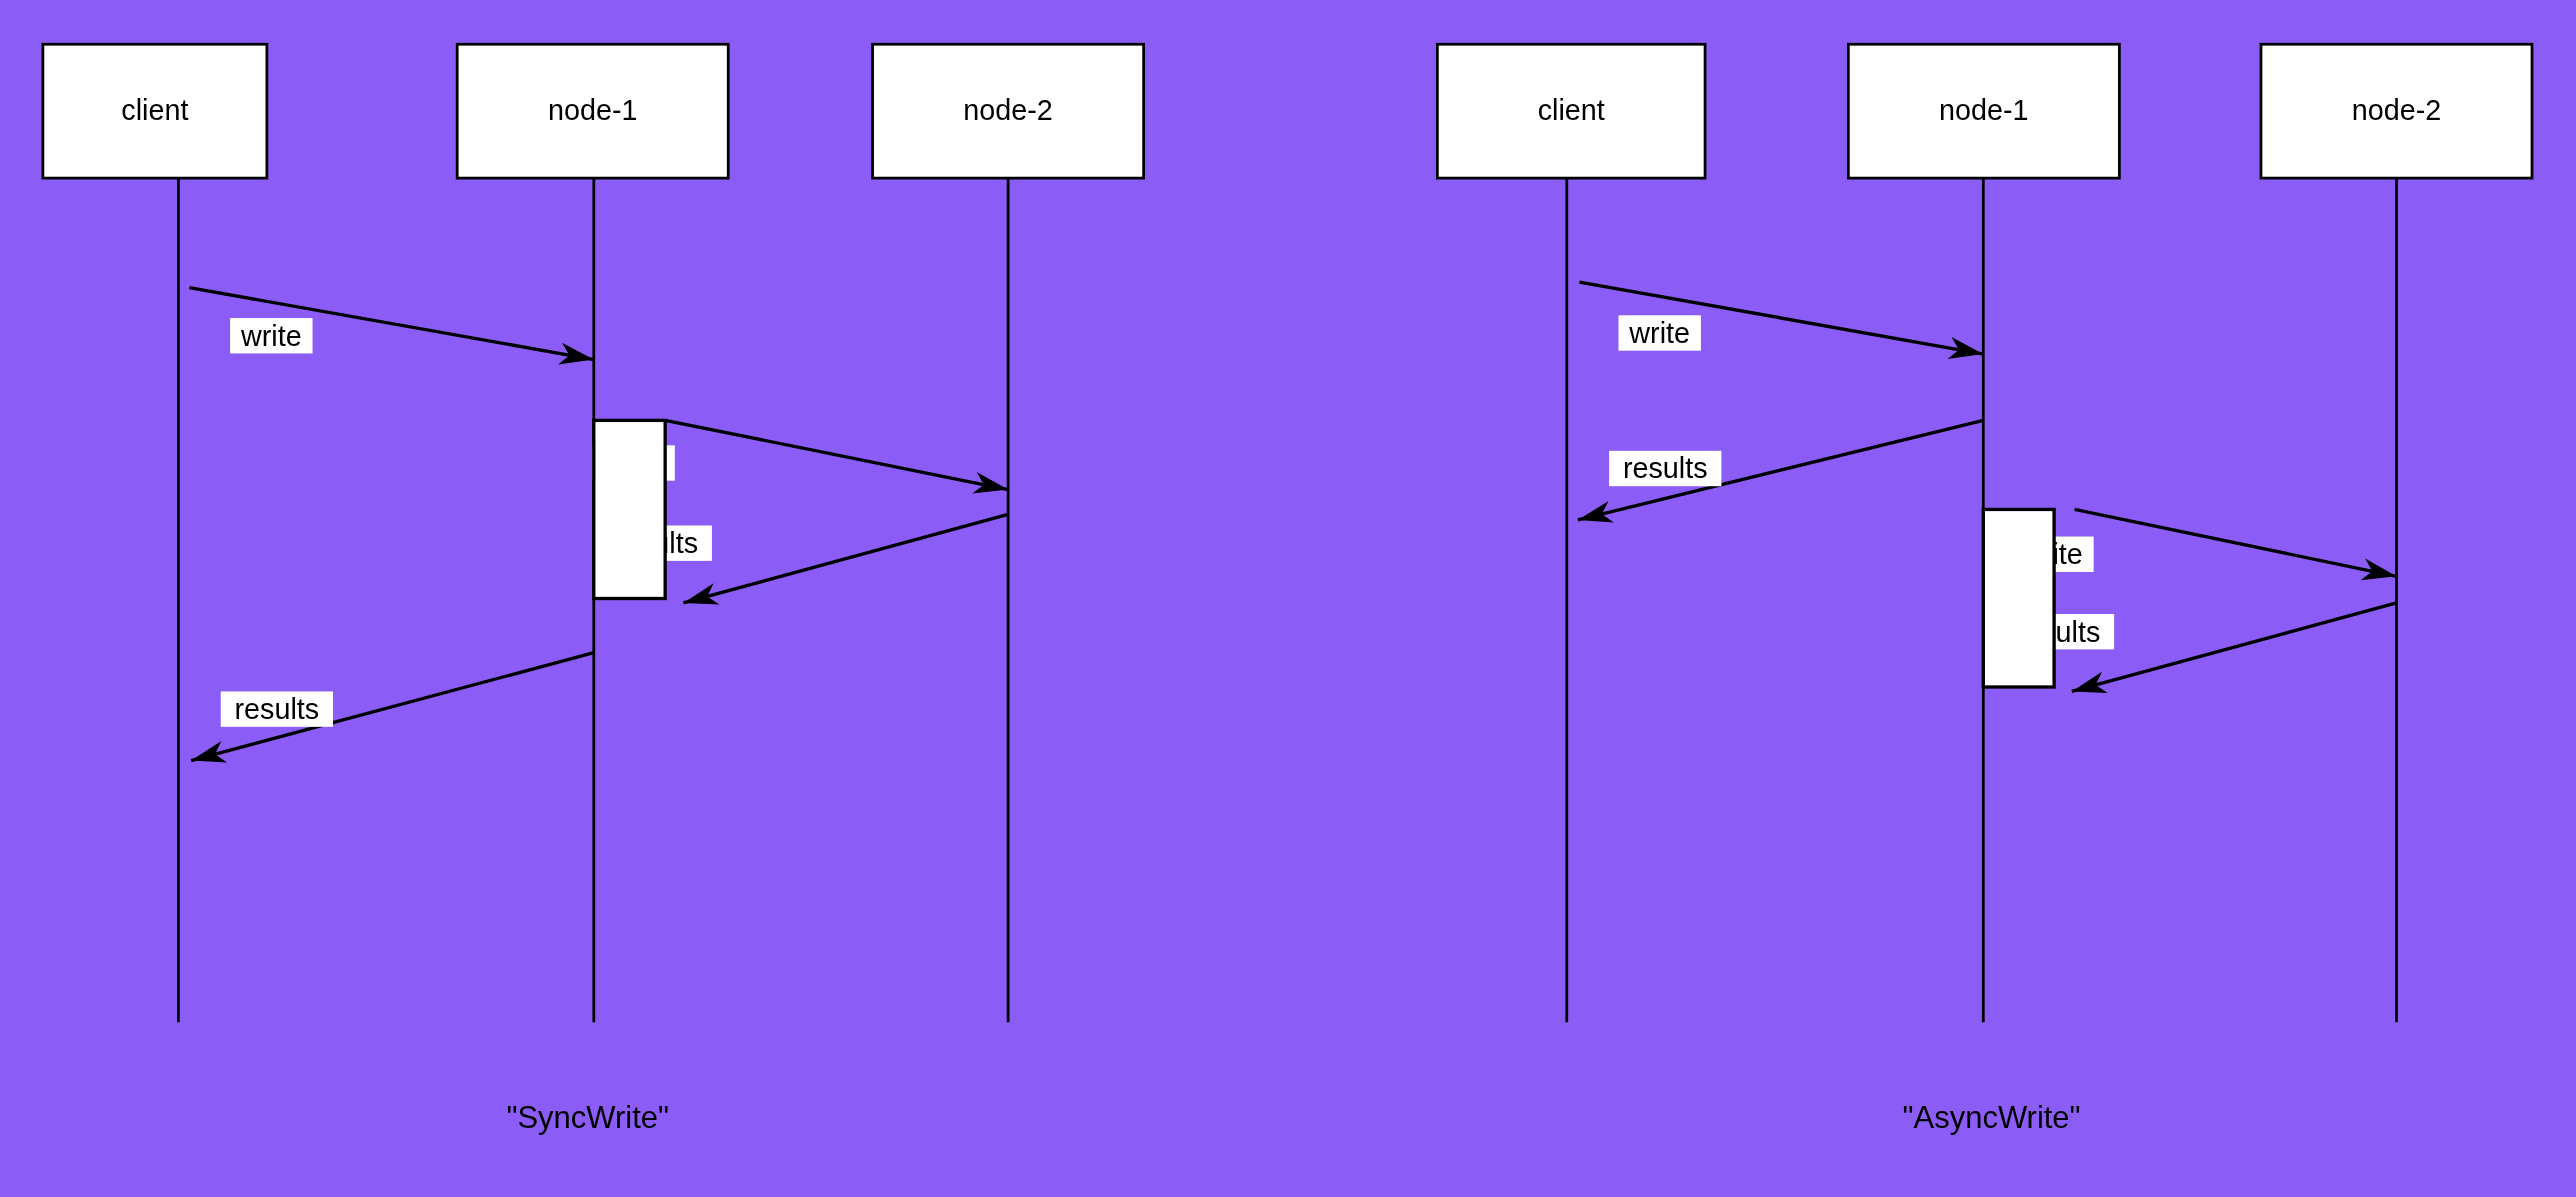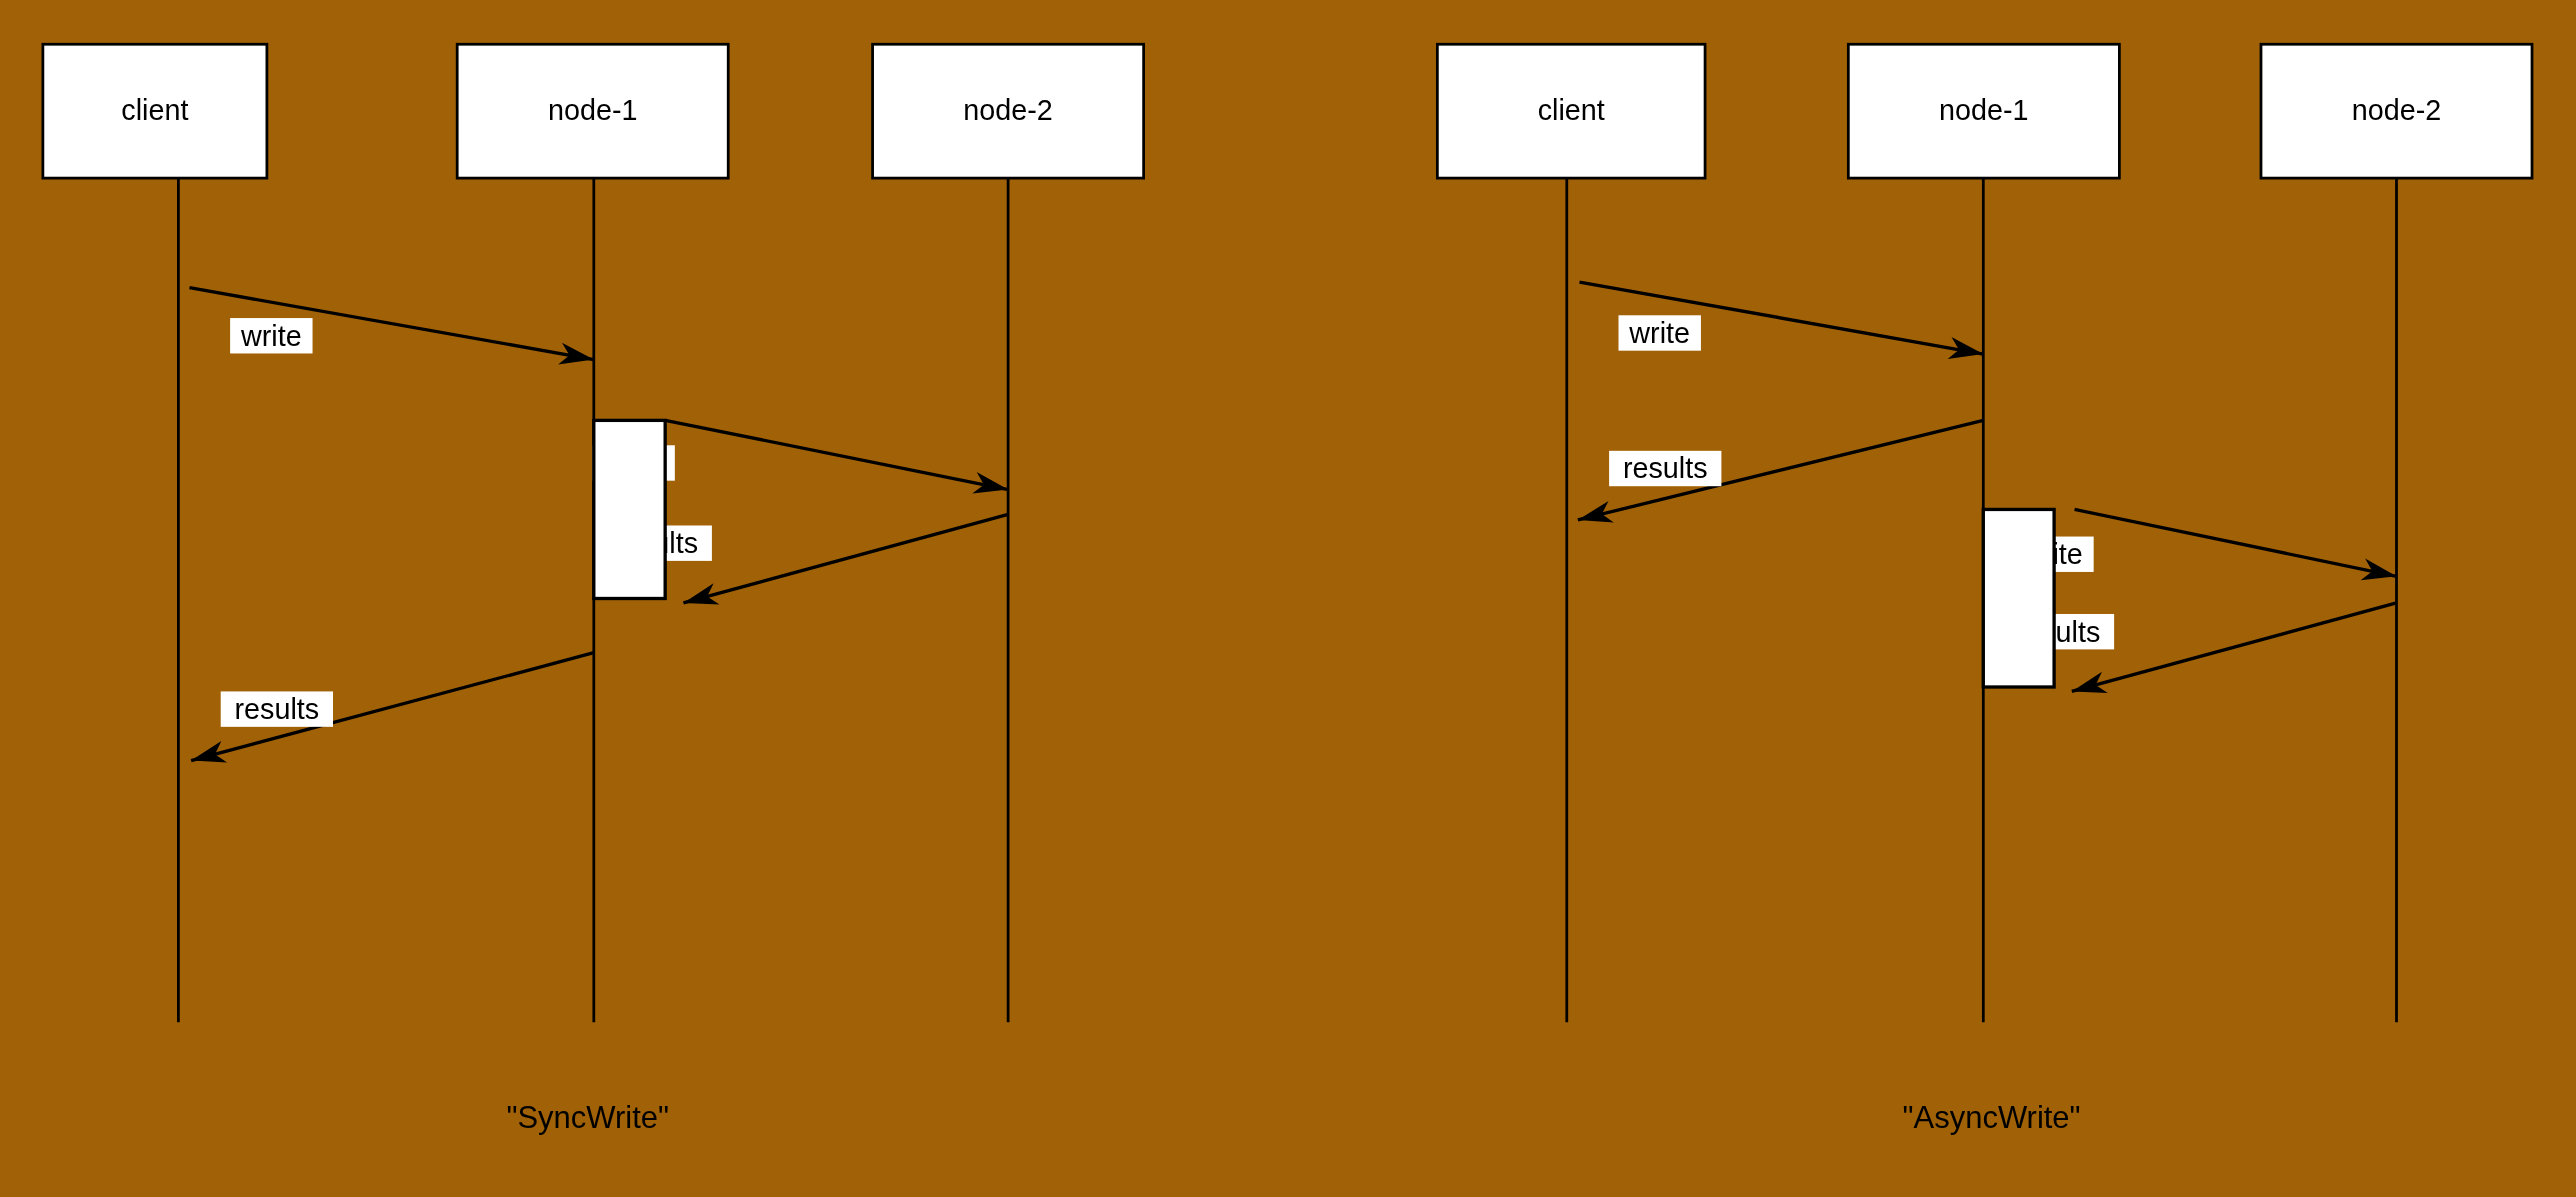--- a/index.html
+++ b/index.html
@@ -10,21 +10,21 @@
   body {
     width: 2576px;
     height: 1197px;
     font-family: "Liberation Sans", sans-serif;
     overflow: hidden;
   }
   #canvas {
     position: relative;
     width: 2576px;
     height: 1197px;
-    background: #a16207;
+    background: #8b5cf6;
   }
   svg.diagram-layer {
     position: absolute;
     top: 0;
     left: 0;
     width: 2576px;
     height: 1197px;
     display: block;
   }
   .participant-box {

